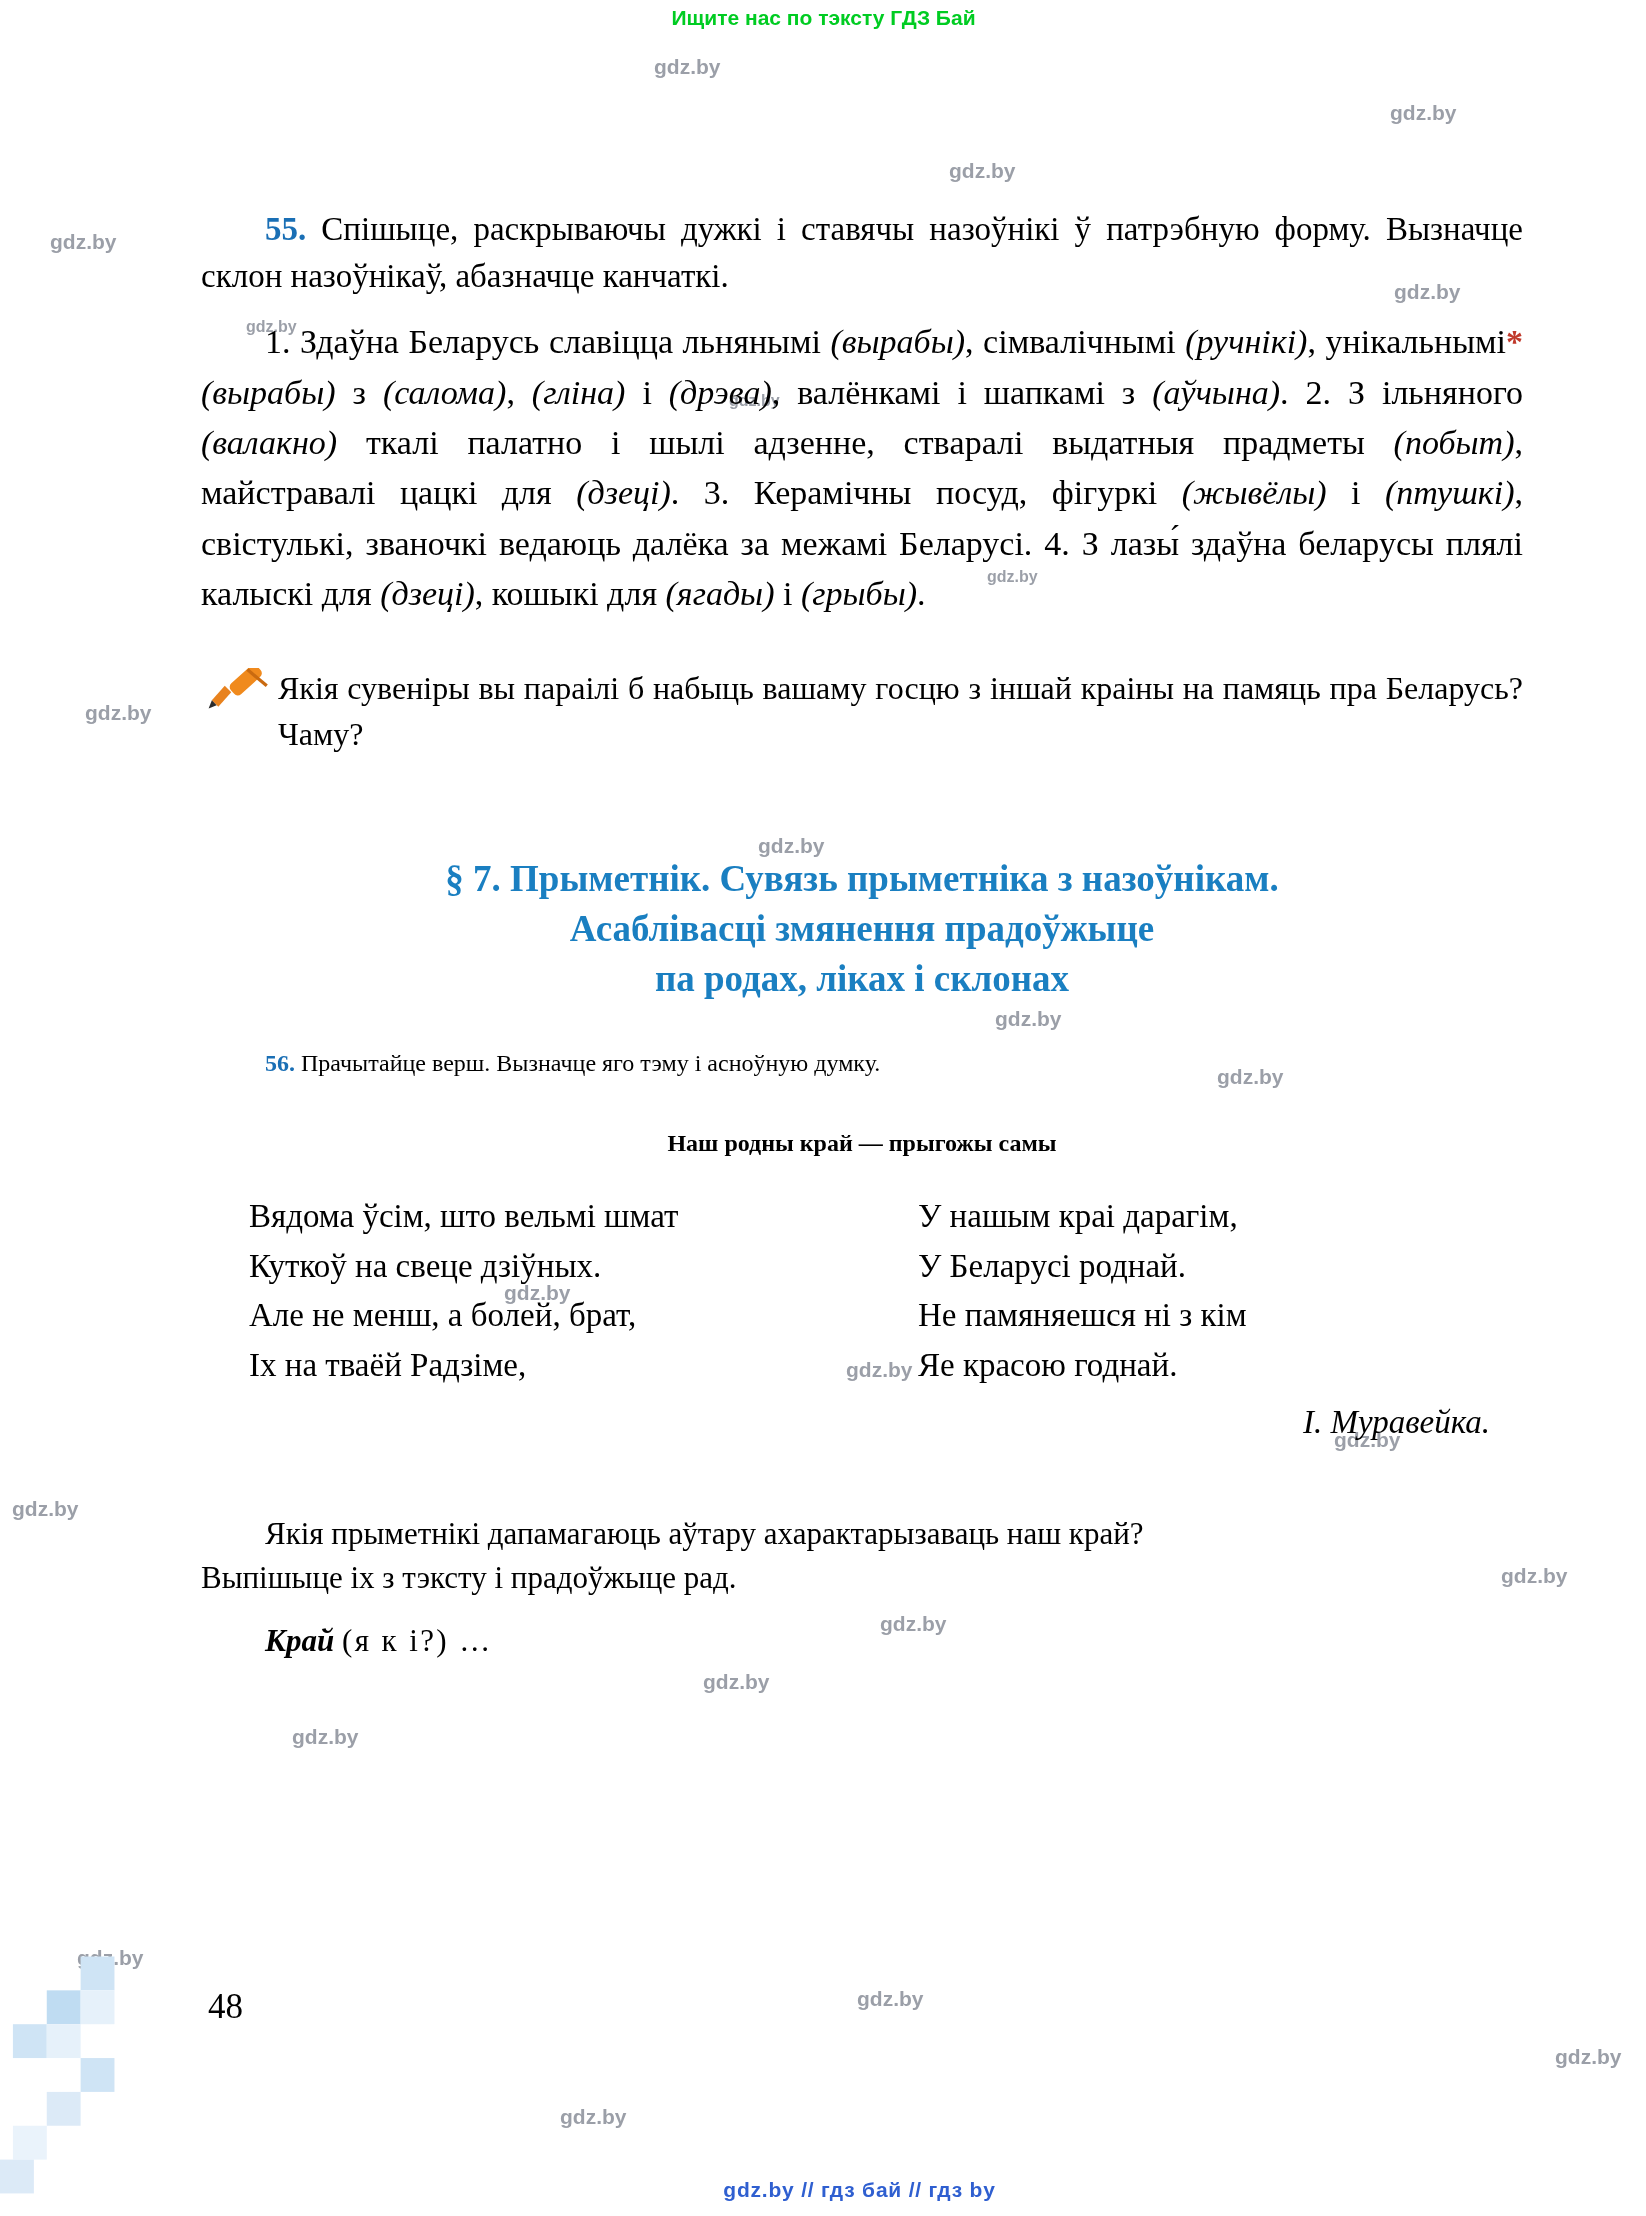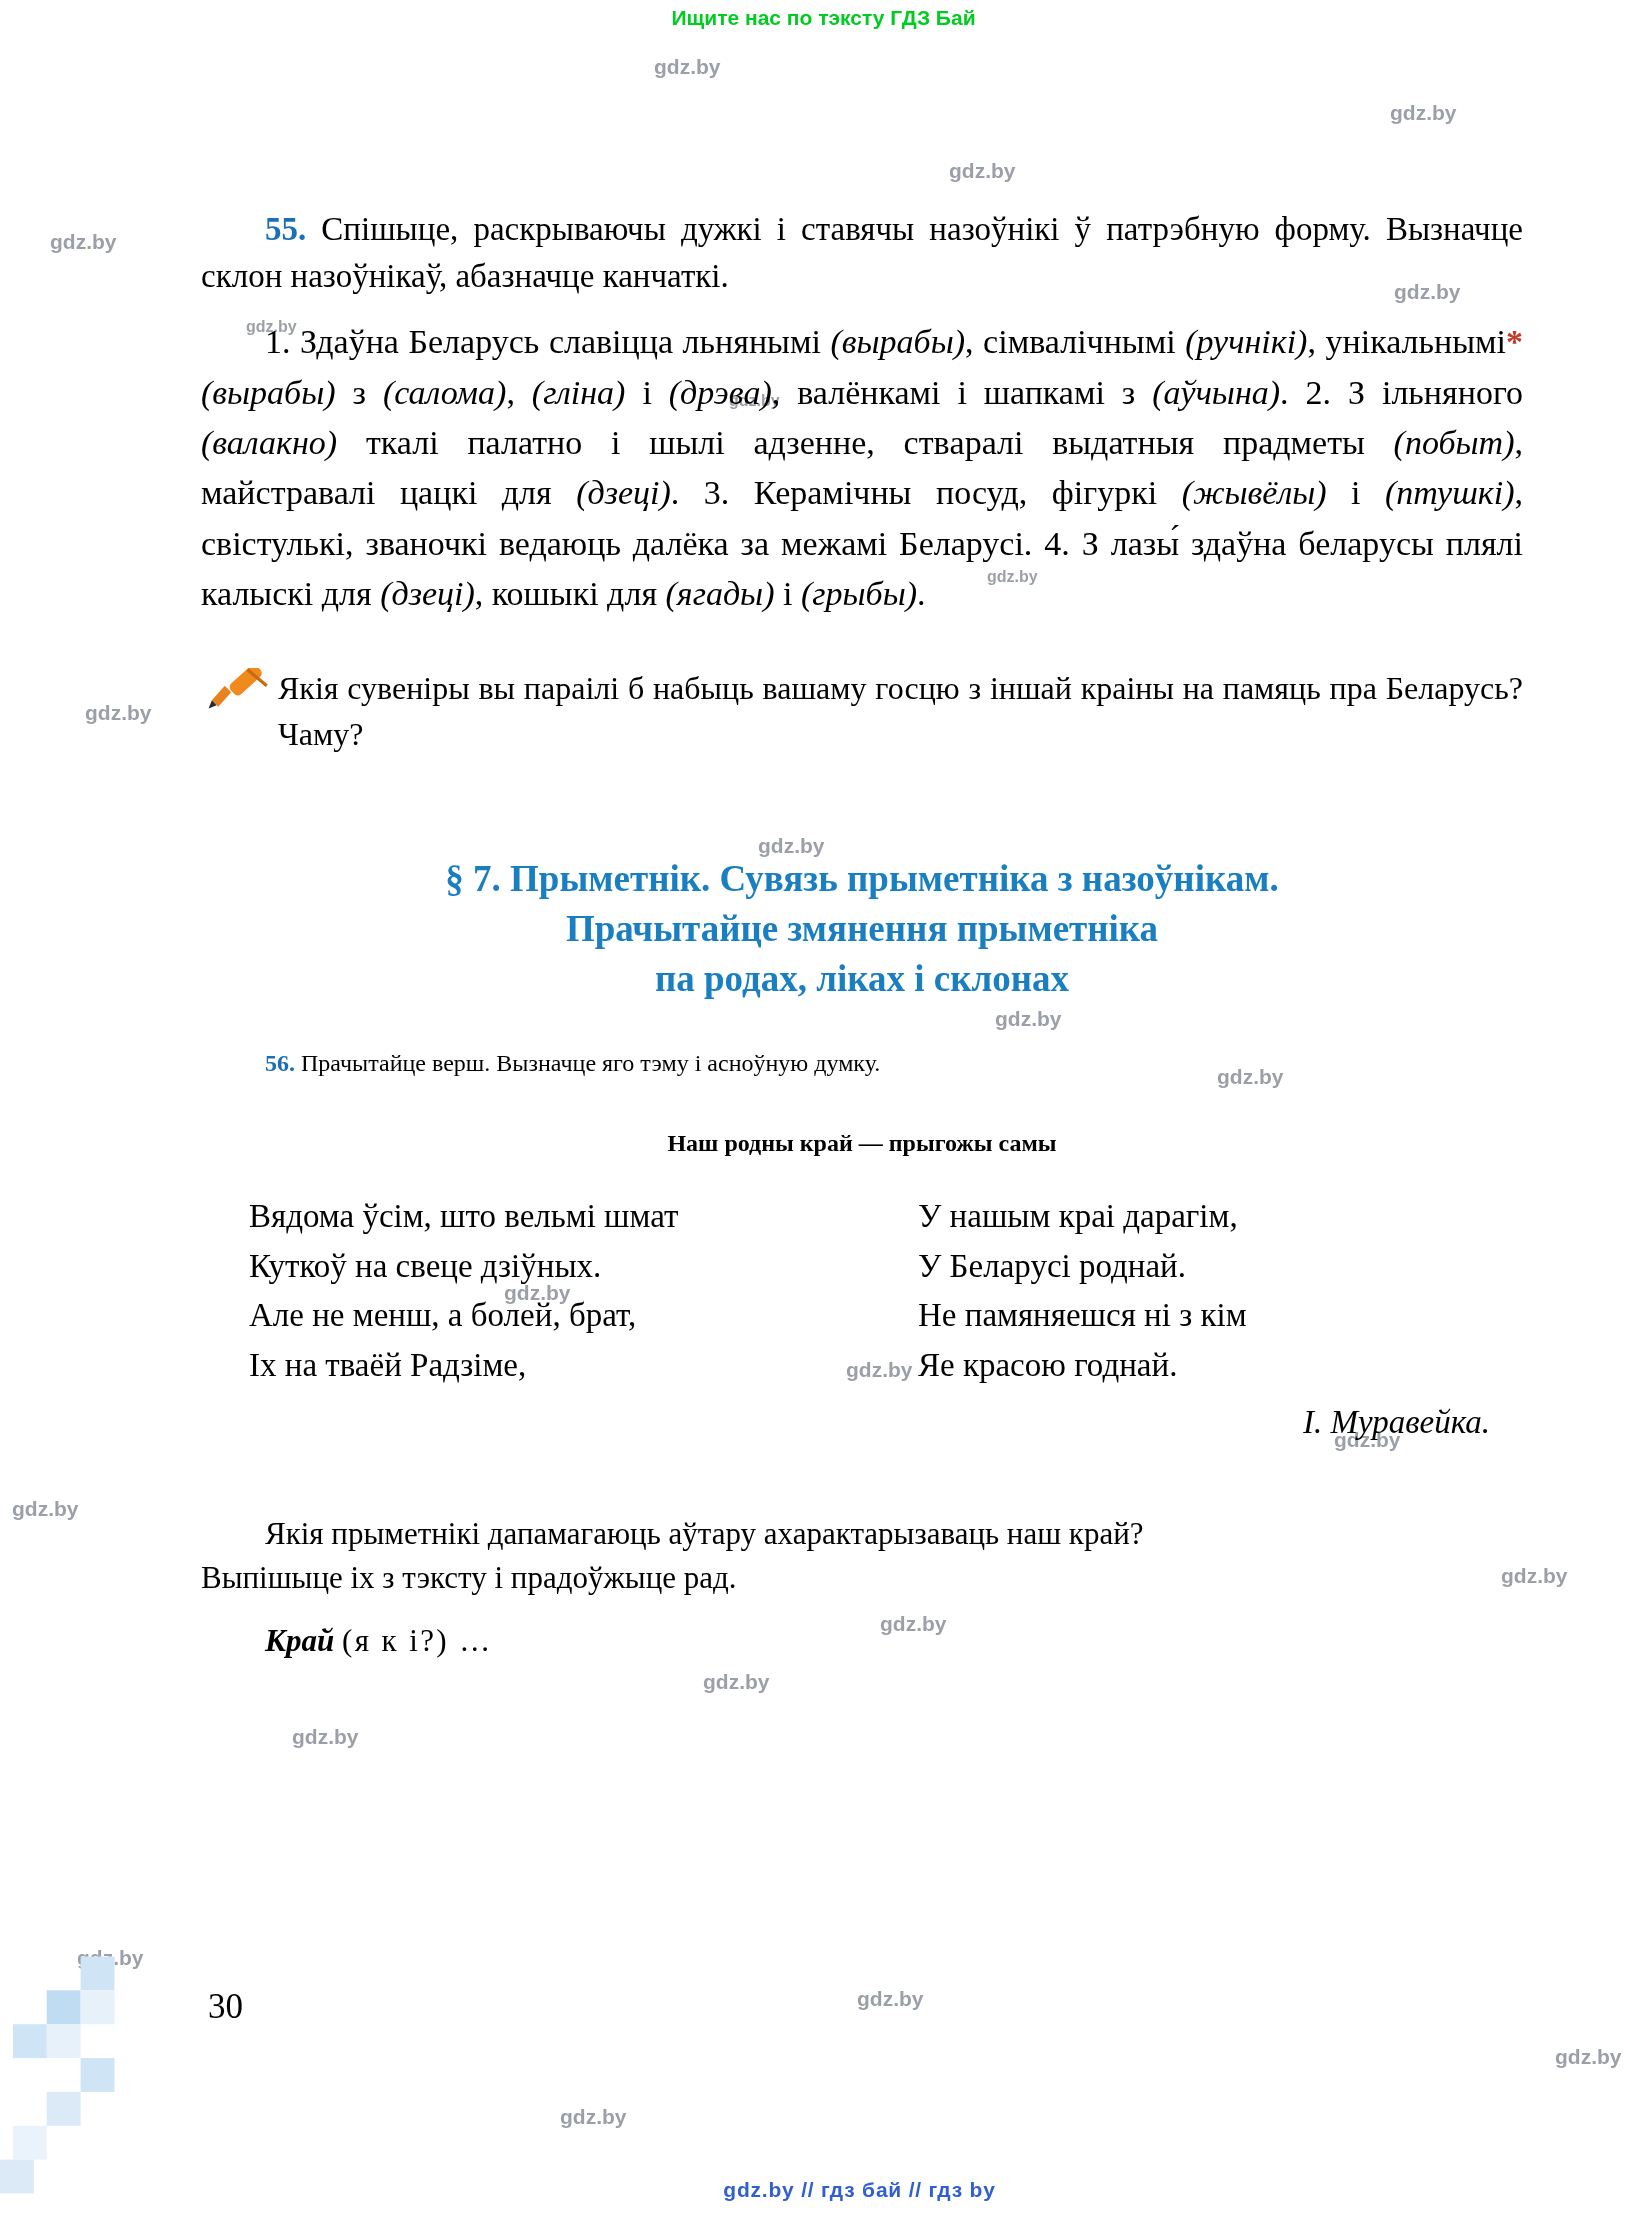--- a/index.html
+++ b/index.html
@@ -227,21 +227,21 @@
         <path d="M2 50 L12 46 L6 40 Z" fill="#2b2b2b"></path>
         <rect x="26" y="6" width="44" height="18" rx="6" transform="rotate(-42 48 15)" fill="#f08a1d"></rect>
         <path d="M50 2 L74 22" stroke="#c96a10" stroke-width="4" fill="none"></path>
       </svg>
       <span>Якія сувеніры вы параілі б набыць вашаму госцю з іншай краіны на памяць пра Беларусь? Чаму?</span>
     </div>
   </div>
 
   <div class="chapter-title">
     <div>§ 7. Прыметнік. Сувязь прыметніка з назоўнікам.</div>
-    <div>Прачытайце змянення прыметніка</div>
+    <div>Асаблівасці змянення прадоўжыце</div>
     <div>па родах, ліках і склонах</div>
   </div>
 
   <div>
     <p class="ex56">
       <span class="exnum">56.</span>
       <span>Прачытайце верш. Вызначце яго тэму і асноўную думку.</span>
     </p>
 
     <div class="poem-title">Наш родны край — прыгожы самы</div>
@@ -268,21 +268,21 @@
     </p>
 
     <p class="sample">
       <span class="w">Край</span>
       <span class="spaced">(я к і?) …</span>
     </p>
   </div>
 
 </div>
 
-<div class="pagenum">30</div>
+<div class="pagenum">48</div>
 
 <svg class="corner" viewBox="0 0 330 340">
   <rect x="100" y="18" width="42" height="42" fill="#cfe4f5"></rect>
   <rect x="58" y="60" width="42" height="42" fill="#bfdcf2"></rect>
   <rect x="100" y="60" width="42" height="42" fill="#e6f1fa"></rect>
   <rect x="16" y="102" width="42" height="42" fill="#cfe4f5"></rect>
   <rect x="58" y="102" width="42" height="42" fill="#e6f1fa"></rect>
   <rect x="100" y="144" width="42" height="42" fill="#cfe4f5"></rect>
   <rect x="58" y="186" width="42" height="42" fill="#dceaf7"></rect>
   <rect x="16" y="228" width="42" height="42" fill="#eaf3fb"></rect>

